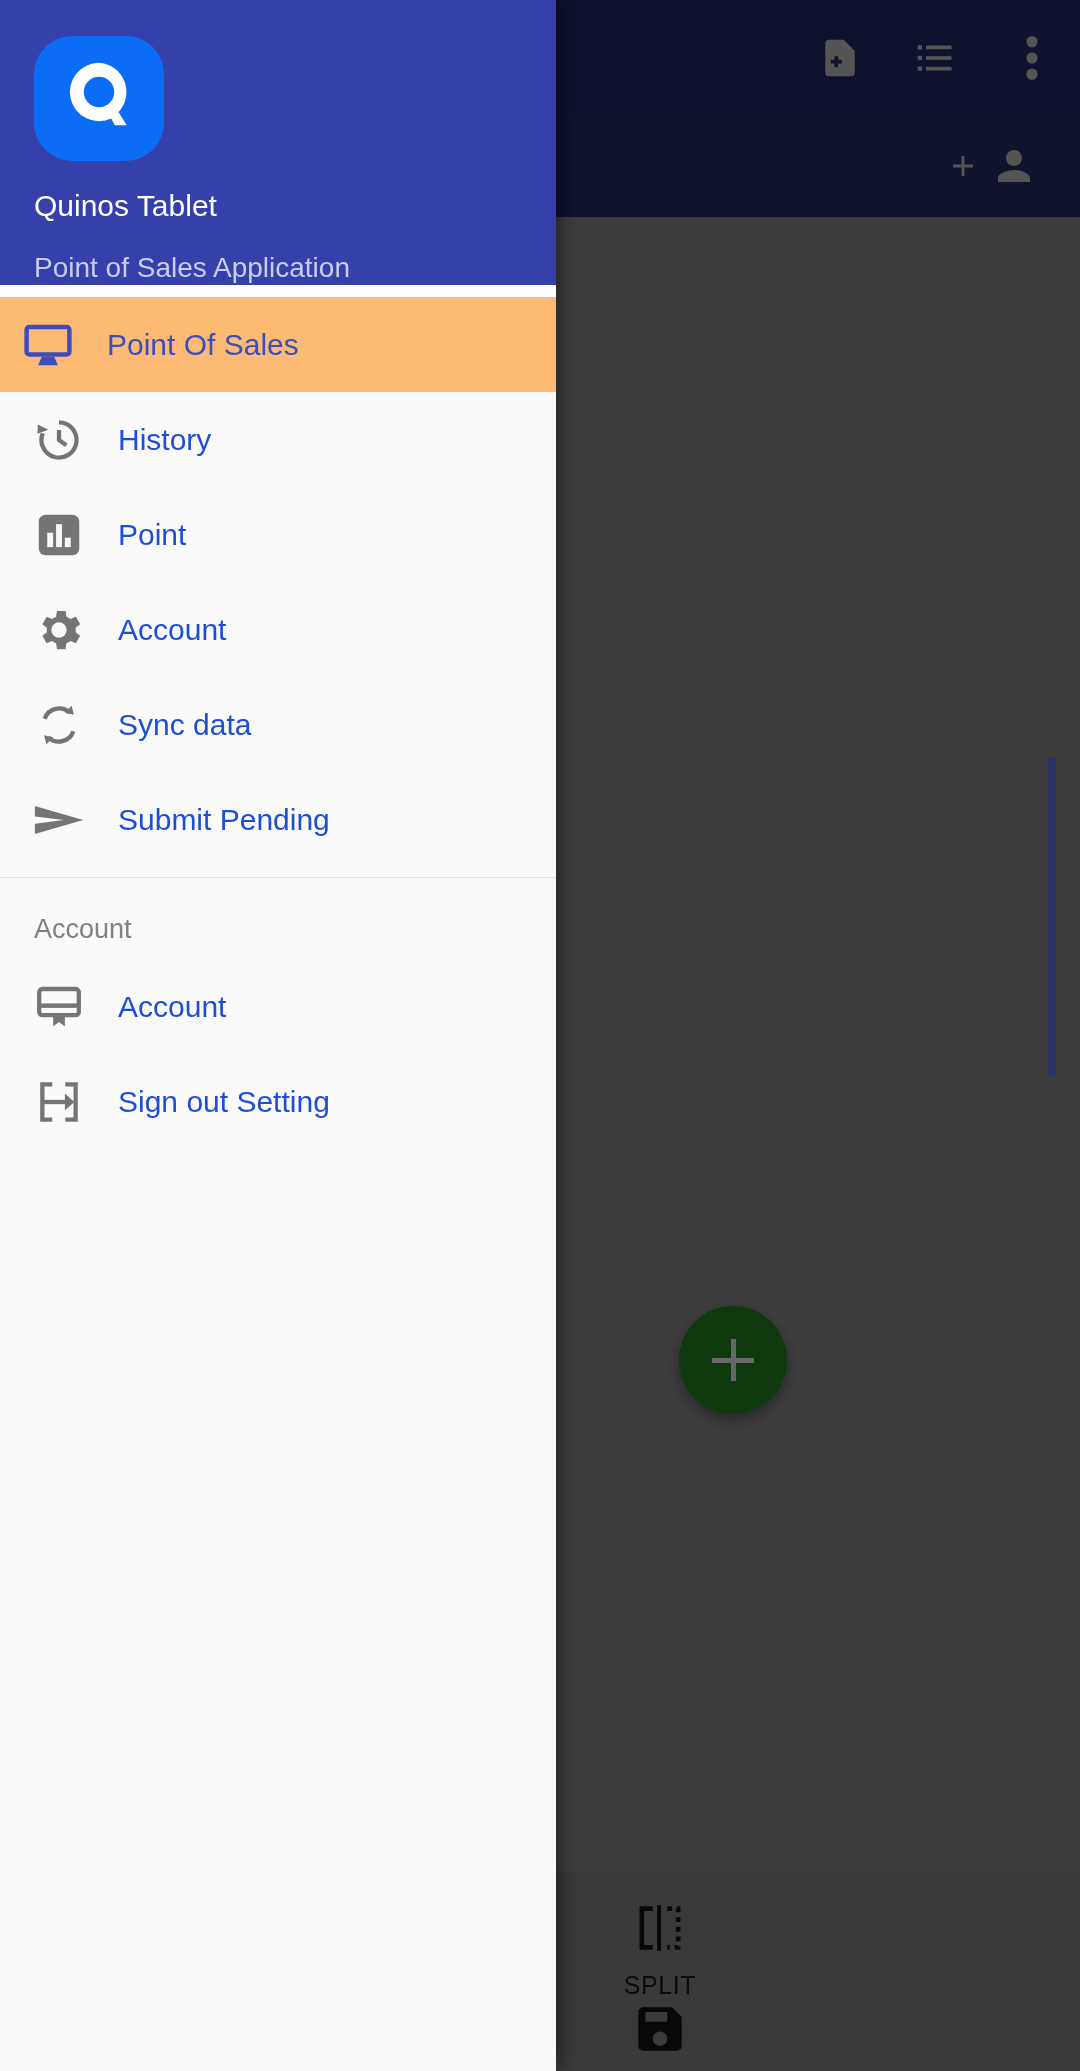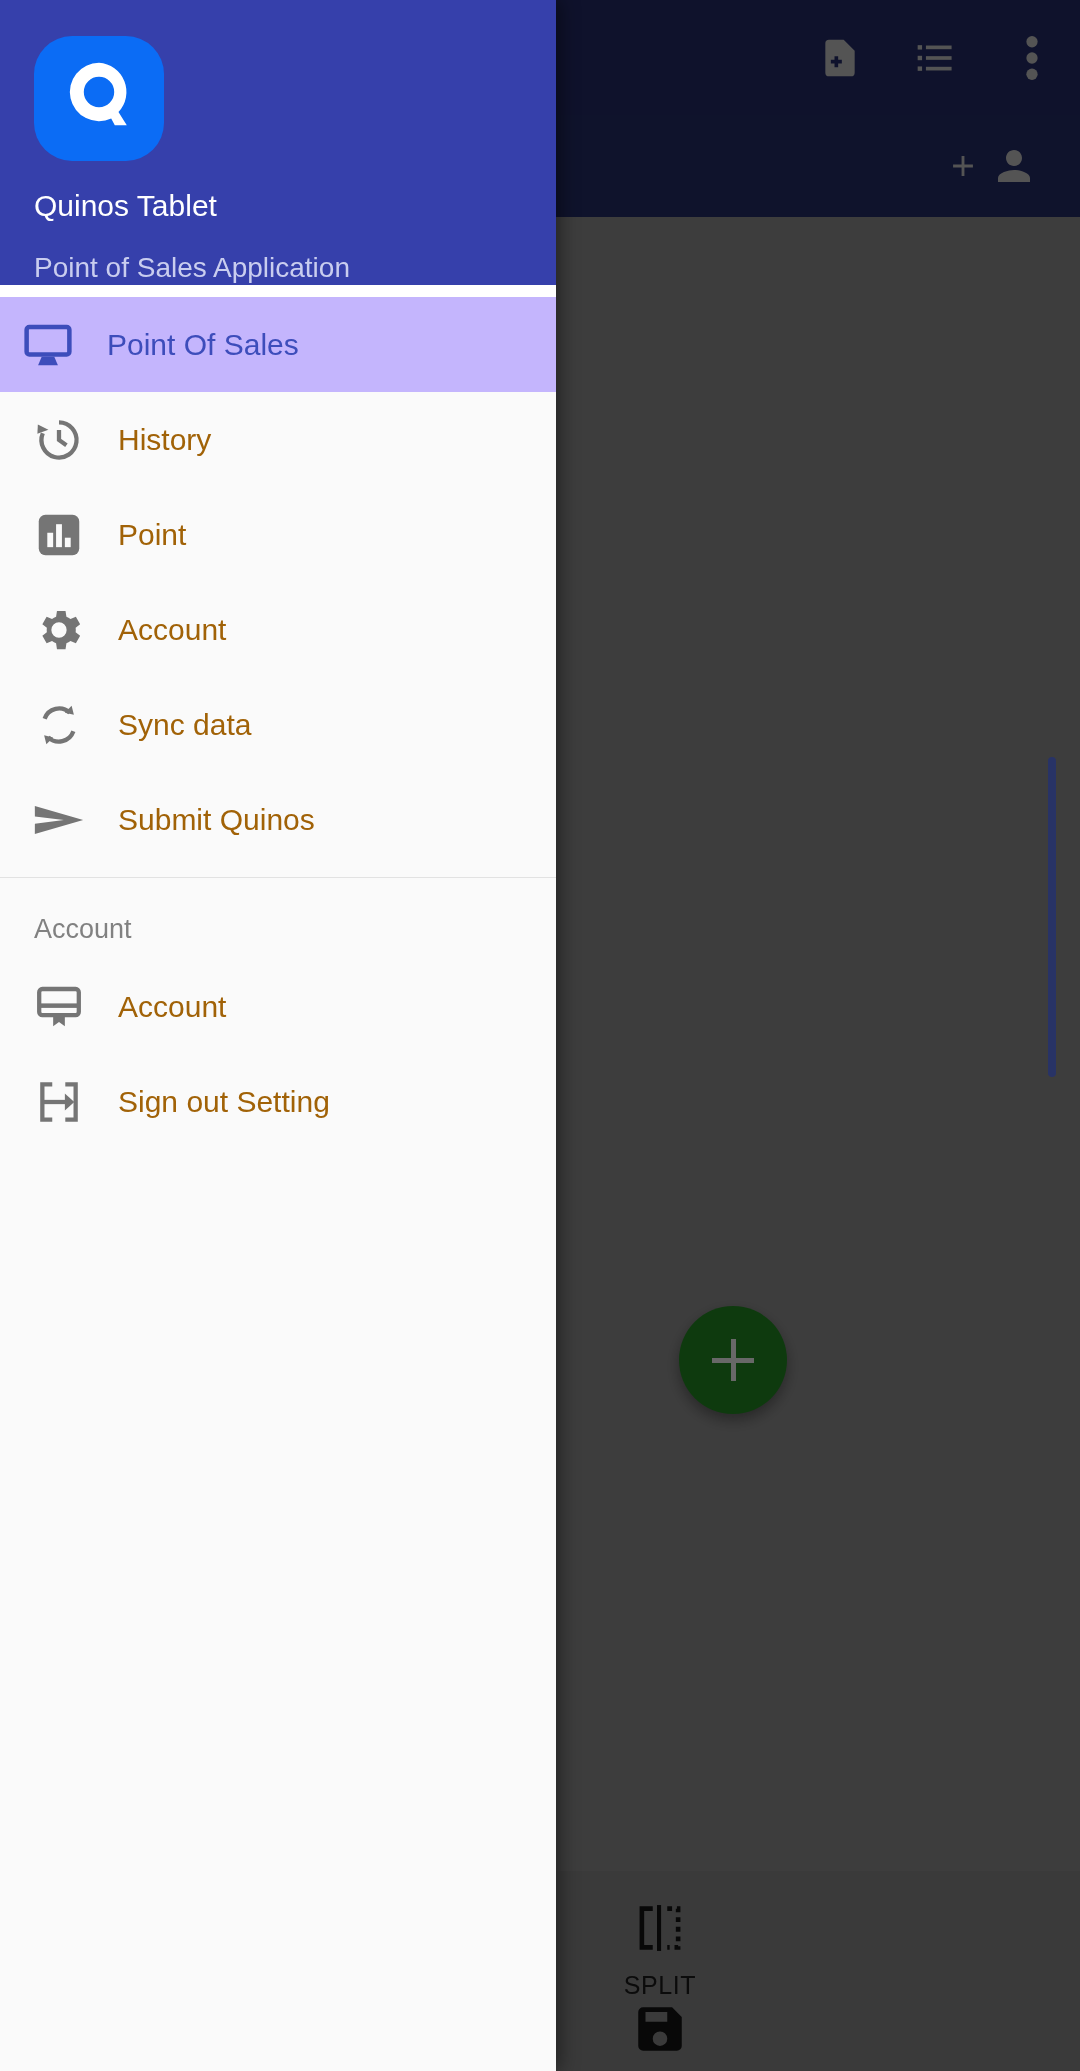--- a/index.html
+++ b/index.html
@@ -127,28 +127,28 @@
   }
   #drawer-gap { height: 12px; background: #ffffff; }
 
   .nav-list { display: flex; flex-direction: column; }
   .nav-item {
     height: 95px;
     display: flex; align-items: center;
     padding-left: 30px;
     background: transparent;
   }
-  .nav-item.selected { background: #c4b5fd; padding-left: 19px; }
+  .nav-item.selected { background: #fdba74; padding-left: 19px; }
   .nav-icon {
     width: 58px; min-width: 58px; height: 58px;
     display: flex; align-items: center; justify-content: center;
     margin-right: 30px;
   }
   .nav-label {
-    font-size: 30px; color: #a16207;
+    font-size: 30px; color: #1d4ed8;
   }
   .nav-item.selected .nav-label { color: #3d4dbb; }
 
   .nav-divider {
     height: 1px; background: #e2e2e2; margin: 10px 0 0 0;
   }
   .nav-section-title {
     font-size: 27px; color: #818181;
     padding: 36px 0 14px 34px;
   }
@@ -320,21 +320,21 @@
         </span>
         <span class="nav-label">Sync data</span>
       </div>
 
       <div class="nav-item">
         <span class="nav-icon">
           <svg width="58" height="58" viewBox="0 0 24 24">
             <path fill="#757575" d="M2 6.2L22 12 2 17.8l.02-4.3L14 12 2.02 10.5z"></path>
           </svg>
         </span>
-        <span class="nav-label">Submit Quinos</span>
+        <span class="nav-label">Submit Pending</span>
       </div>
 
     </div>
 
     <div class="nav-divider"></div>
 
     <div class="nav-section-title">Account</div>
 
     <div class="nav-list">
 

